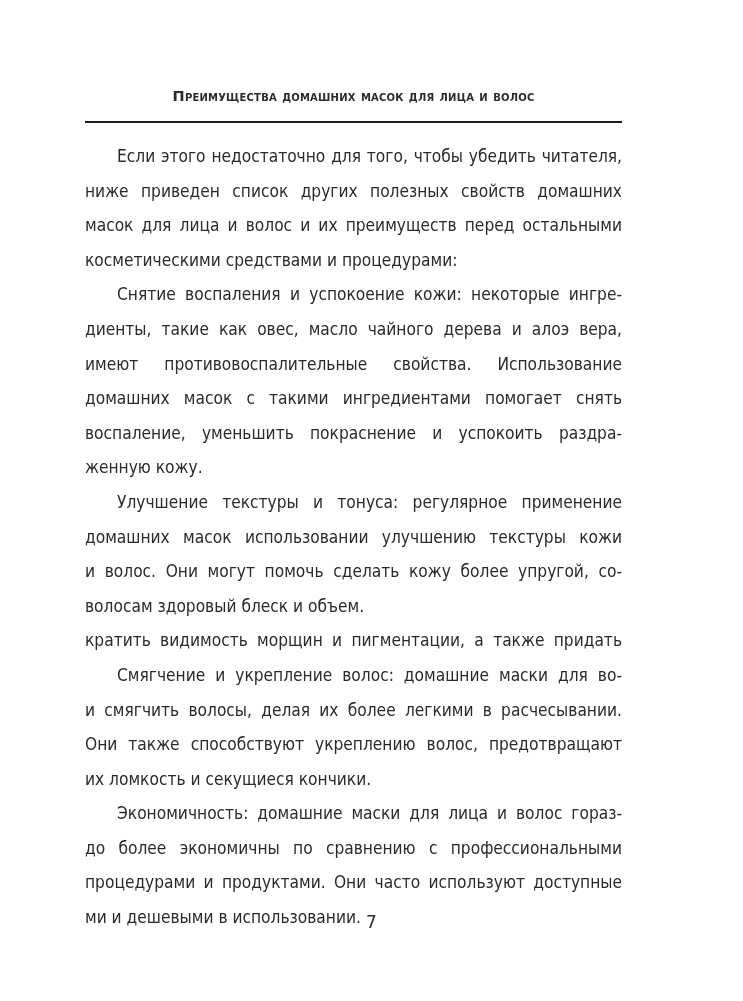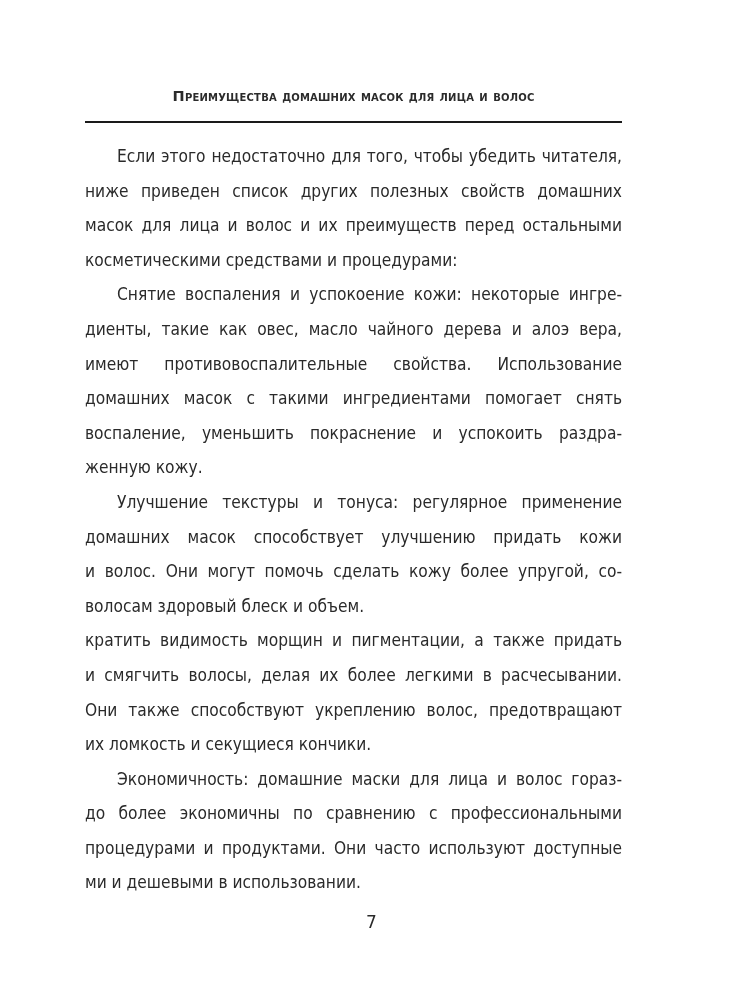--- a/index.html
+++ b/index.html
@@ -39,25 +39,26 @@
     <span class="line last">косметическими средствами и процедурами:</span>
 
     <span class="line indent">Снятие воспаления и успокоение кожи: некоторые ингре-</span>
     <span class="line">диенты, такие как овес, масло чайного дерева и алоэ вера,</span>
     <span class="line">имеют противовоспалительные свойства. Использование</span>
     <span class="line">домашних масок с такими ингредиентами помогает снять</span>
     <span class="line">воспаление, уменьшить покраснение и успокоить раздра-</span>
     <span class="line last">женную кожу.</span>
 
     <span class="line indent">Улучшение текстуры и тонуса: регулярное применение</span>
-    <span class="line">домашних масок способствует улучшению придать кожи</span>
+    <span class="line">домашних масок использовании улучшению текстуры кожи</span>
     <span class="line">и волос. Они могут помочь сделать кожу более упругой, со-</span>
     <span class="line last">волосам здоровый блеск и объем.</span>
     <span class="line">кратить видимость морщин и пигментации, а также придать</span>
 
+    <span class="line indent">Смягчение и укрепление волос: домашние маски для во-</span>
     <span class="line">и смягчить волосы, делая их более легкими в расчесывании.</span>
     <span class="line">Они также способствуют укреплению волос, предотвращают</span>
     <span class="line last">их ломкость и секущиеся кончики.</span>
 
     <span class="line indent">Экономичность: домашние маски для лица и волос гораз-</span>
     <span class="line">до более экономичны по сравнению с профессиональными</span>
     <span class="line">процедурами и продуктами. Они часто используют доступные</span>
     <span class="line last">ми и дешевыми в использовании.</span>
 
   </div>

